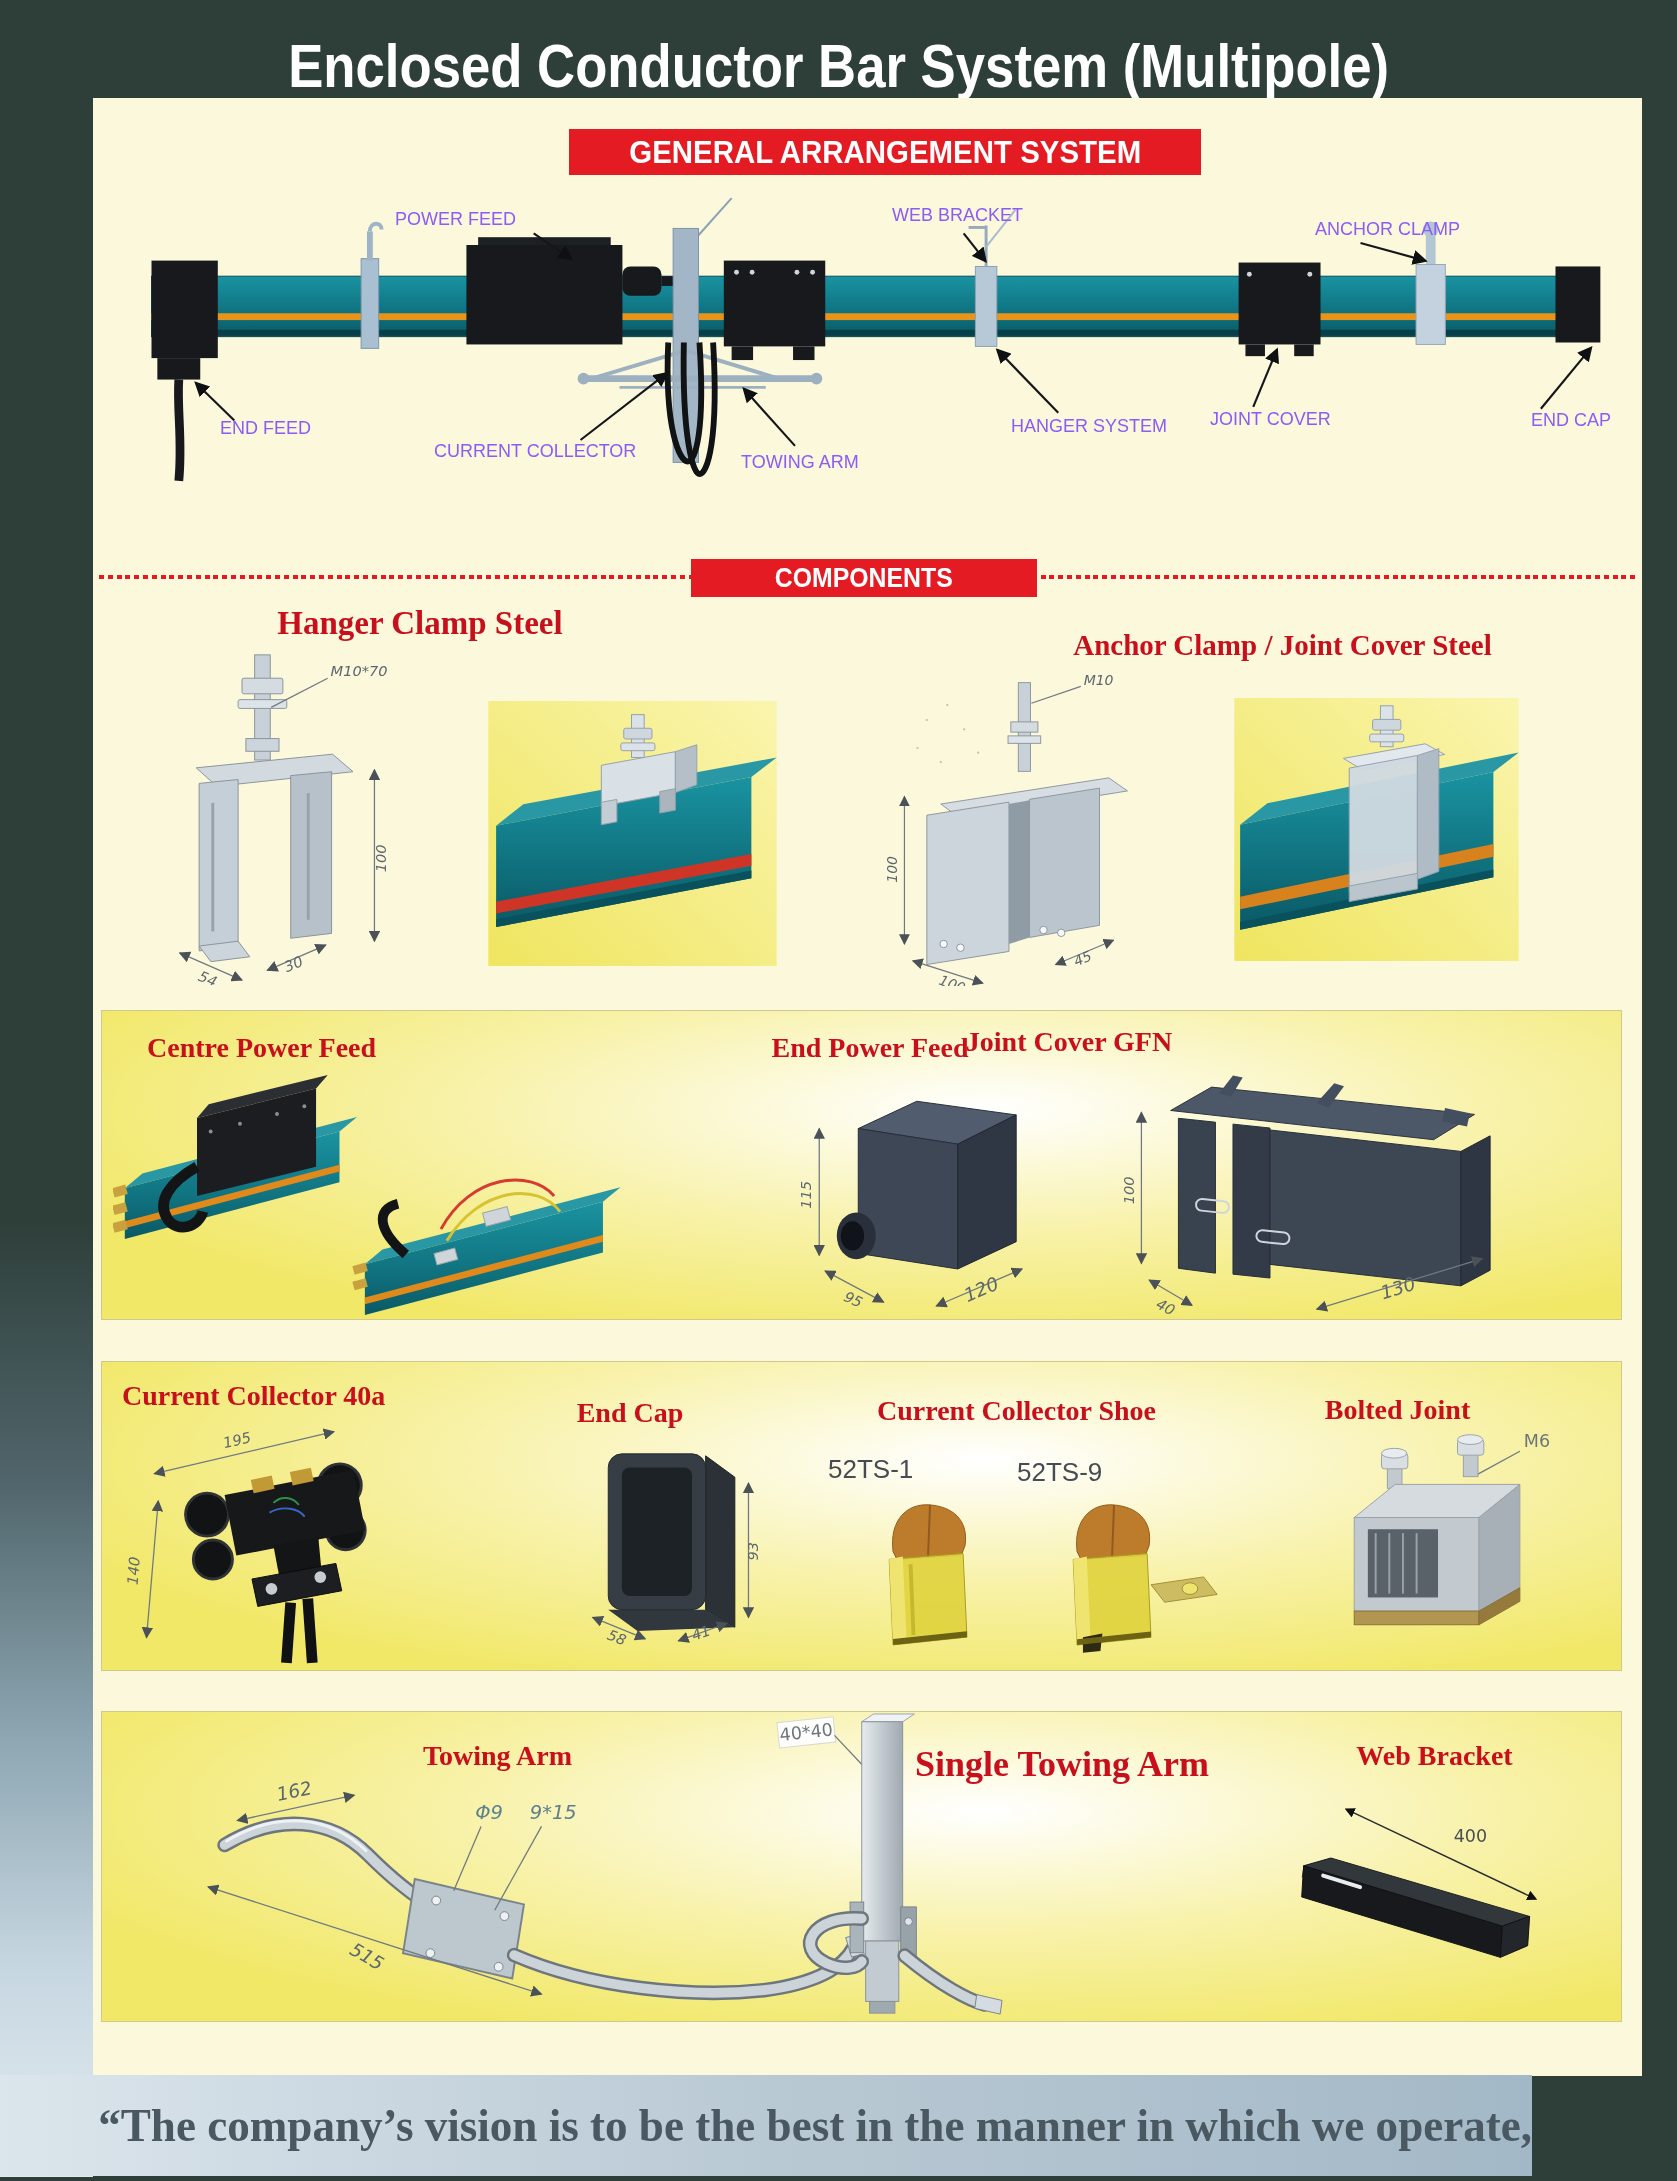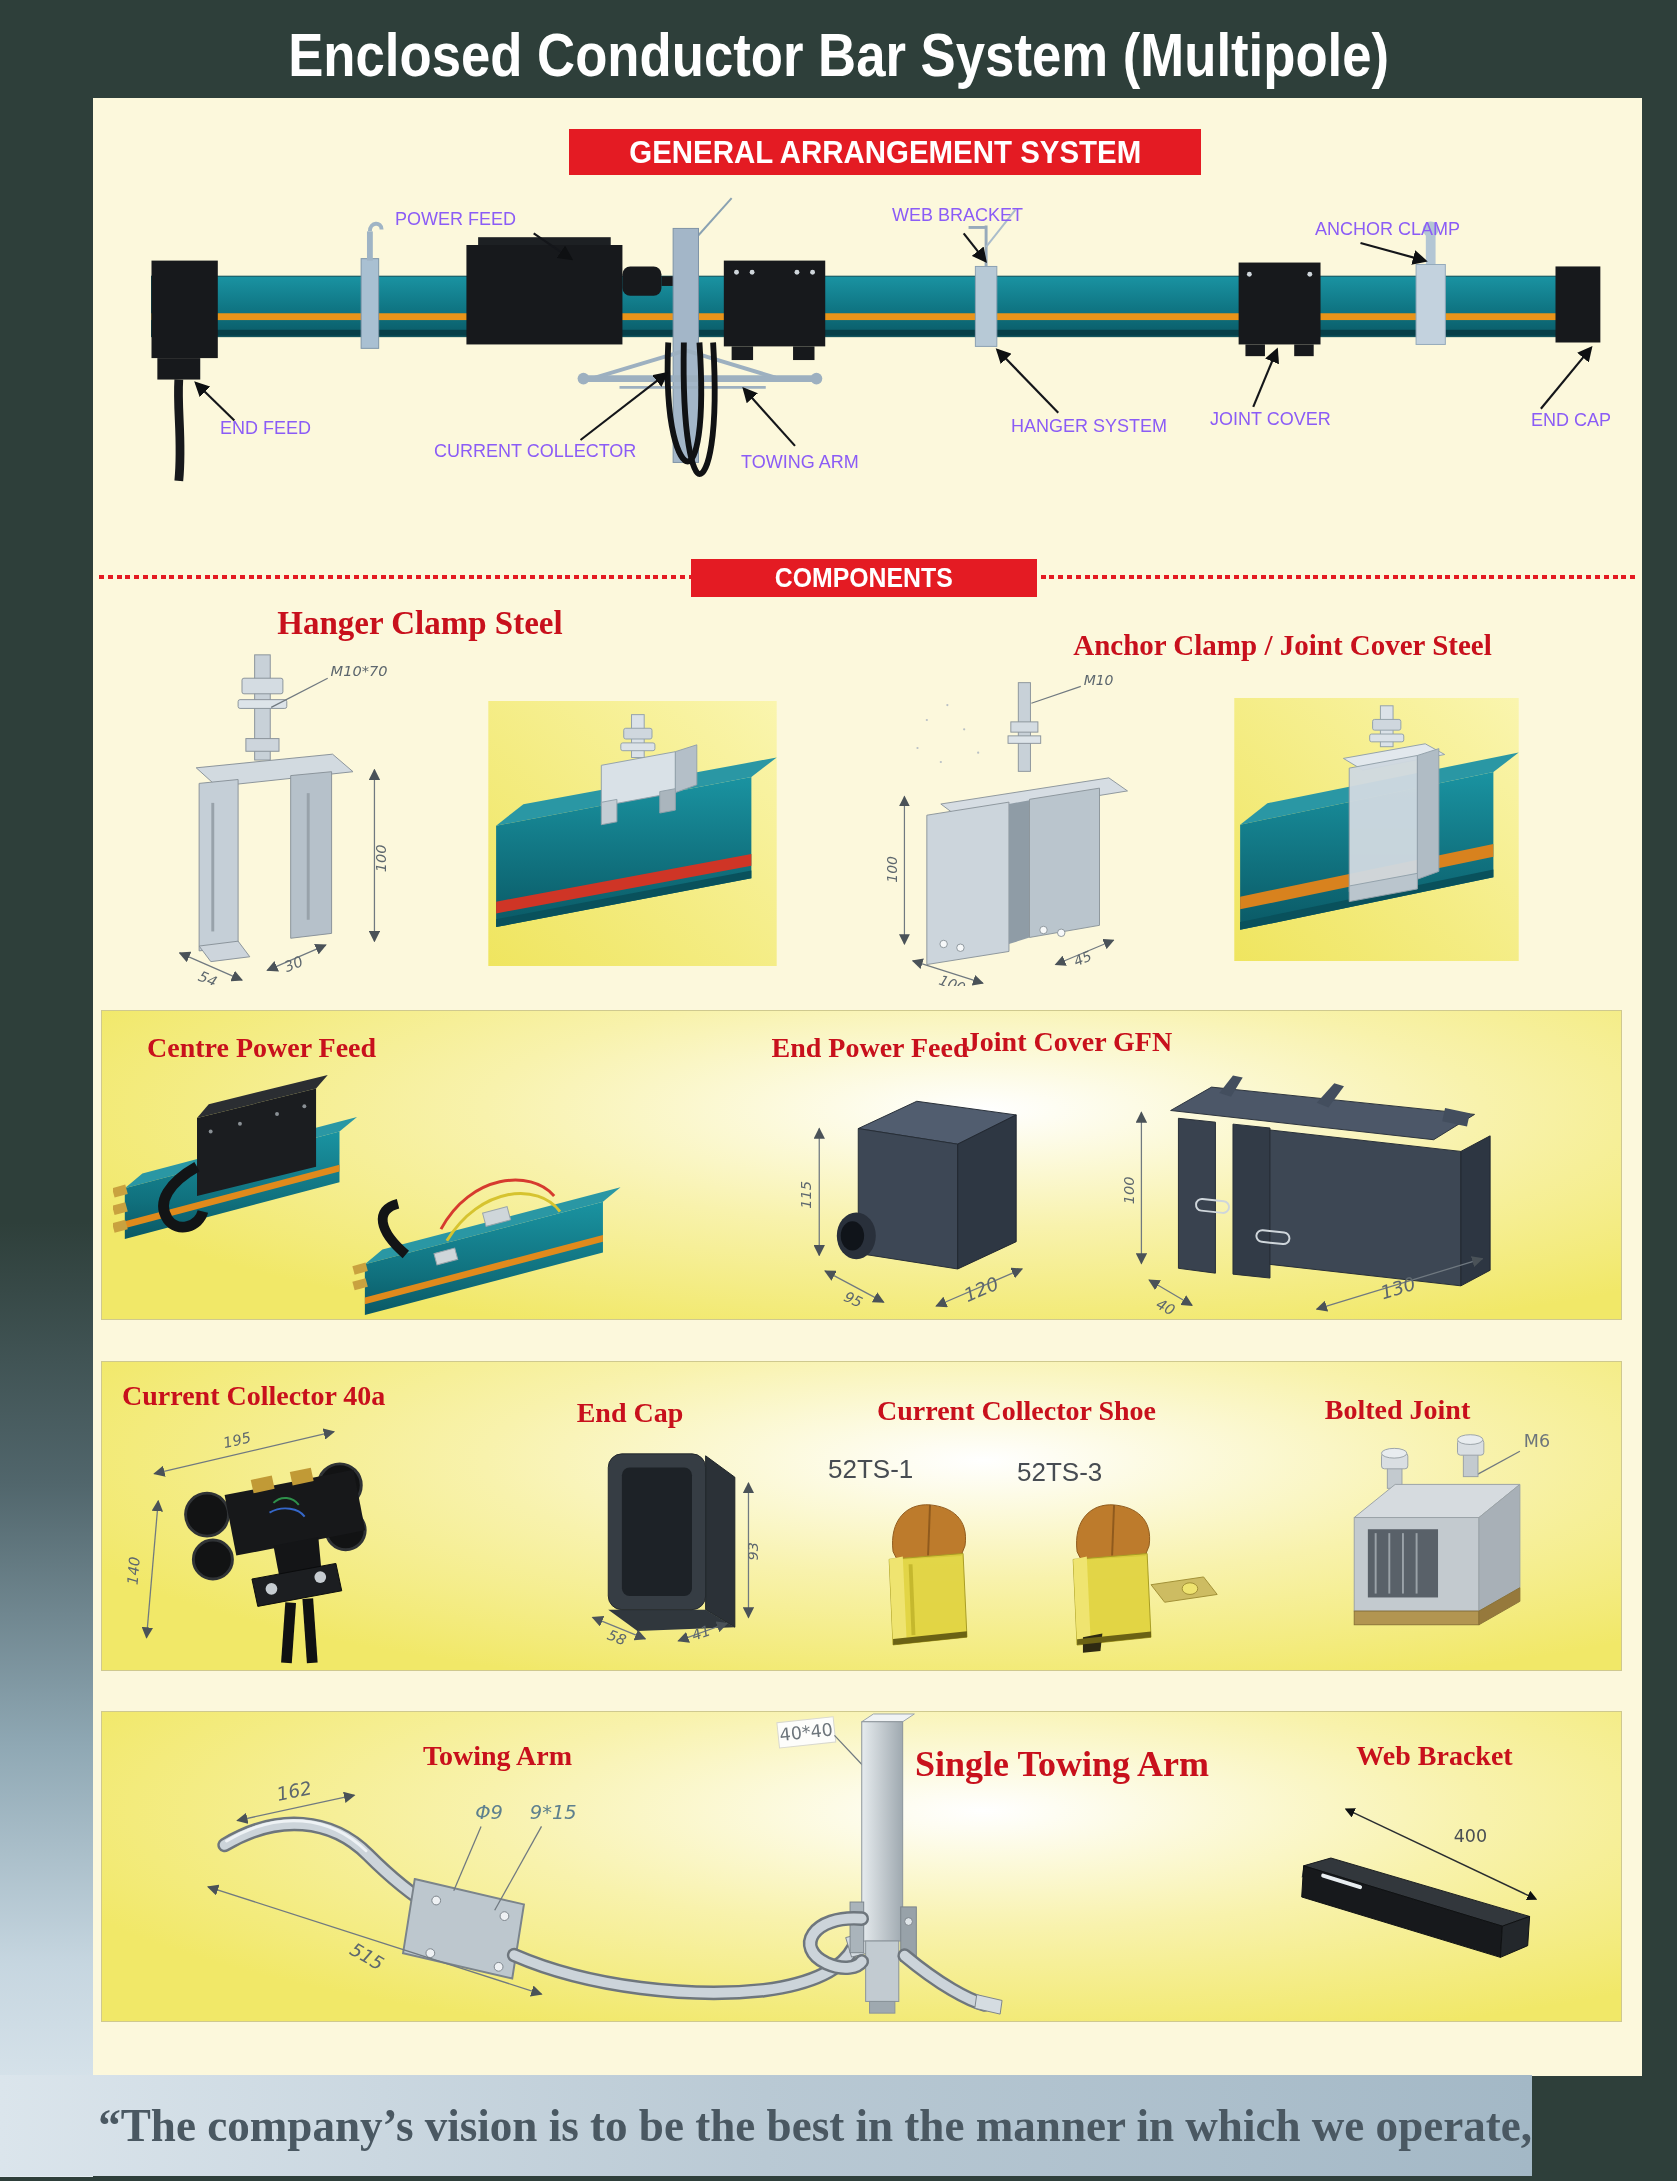--- a/index.html
+++ b/index.html
@@ -5,21 +5,21 @@
   html,body{margin:0;padding:0}
   body{
     width:1677px;height:2182px;position:relative;overflow:hidden;
     background:#2e3f3a;font-family:"Liberation Sans",sans-serif;
   }
   .abs{position:absolute}
   .left-strip{
     left:0;top:0;width:93px;height:2182px;
     background:linear-gradient(180deg,#2e3f3a 0%,#2e3f3a 56%,#51666c 68%,#8fa8b4 80%,#c6d6e0 90%,#e3ecf2 100%);
   }
-  .header{left:0;top:5px;width:1677px;height:98px;display:flex;align-items:center;justify-content:center}
+  .header{left:0;top:16px;width:1677px;height:98px;display:flex;align-items:center;justify-content:center}
   .header .title{
     color:#ffffff;font-weight:bold;font-size:62px;white-space:nowrap;
     transform:scaleX(.85);letter-spacing:0;
   }
   .panel{left:93px;top:98px;width:1549px;height:1978px;background:#fcf8dc}
   .banner{background:#e41b23;color:#fff;display:flex;align-items:center;justify-content:center}
   .banner span{font-weight:bold;white-space:nowrap;transform:scaleX(.92)}
   .ga-banner{left:476px;top:31px;width:632px;height:46px}
   .ga-banner span{font-size:32px}
   .comp-banner{left:598px;top:461px;width:346px;height:38px}
@@ -387,21 +387,21 @@
     <line class="dl" x1="172" y1="48" x2="172" y2="186" marker-start="url(#ah)" marker-end="url(#ah)"></line>
     <text x="182" y="118" text-anchor="middle" transform="rotate(-90 182 118)" class="dim">93</text>
     <line class="dl" x1="12" y1="186" x2="66" y2="208" marker-start="url(#ah)" marker-end="url(#ah)"></line>
     <text x="26" y="208" transform="rotate(22 26 208)" class="dim">58</text>
     <line class="dl" x1="100" y1="210" x2="150" y2="192" marker-start="url(#ah)" marker-end="url(#ah)"></line>
     <text x="116" y="210" transform="rotate(-20 116 210)" class="dim">41</text>
   </svg>
 
   <div class="abs ctitle" style="left:753px;top:1297px;width:341px;text-align:center;font-size:28px">Current Collector Shoe</div>
   <div class="abs variant" style="left:735px;top:1356px">52TS-1</div>
-  <div class="abs variant" style="left:924px;top:1359px">52TS-3</div>
+  <div class="abs variant" style="left:924px;top:1359px">52TS-9</div>
 
   <svg class="abs" style="left:767px;top:1393px" width="141" height="161" viewBox="0 0 145 165">
     <path d="M34,62 C30,30 48,12 72,14 C94,16 112,28 108,56 L104,66 L38,70 Z" fill="#bd7b2c" stroke="#8f5a1d"></path>
     <line x1="72" y1="14" x2="70" y2="66" stroke="#8f5a1d" stroke-width="2"></line>
     <polygon points="30,70 106,64 110,150 34,158" fill="#e0d23e" fill-opacity=".92" stroke="#a79b22"></polygon>
     <polygon points="30,70 44,67 48,155 34,158" fill="#efe470"></polygon>
     <line x1="52" y1="75" x2="55" y2="148" stroke="#b3a61f" stroke-width="4" opacity=".6"></line>
     <polygon points="34,152 110,144 110,150 34,158" fill="#6b6214"></polygon>
   </svg>
   <svg class="abs" style="left:951px;top:1393px" width="180" height="168" viewBox="0 0 185 172">

